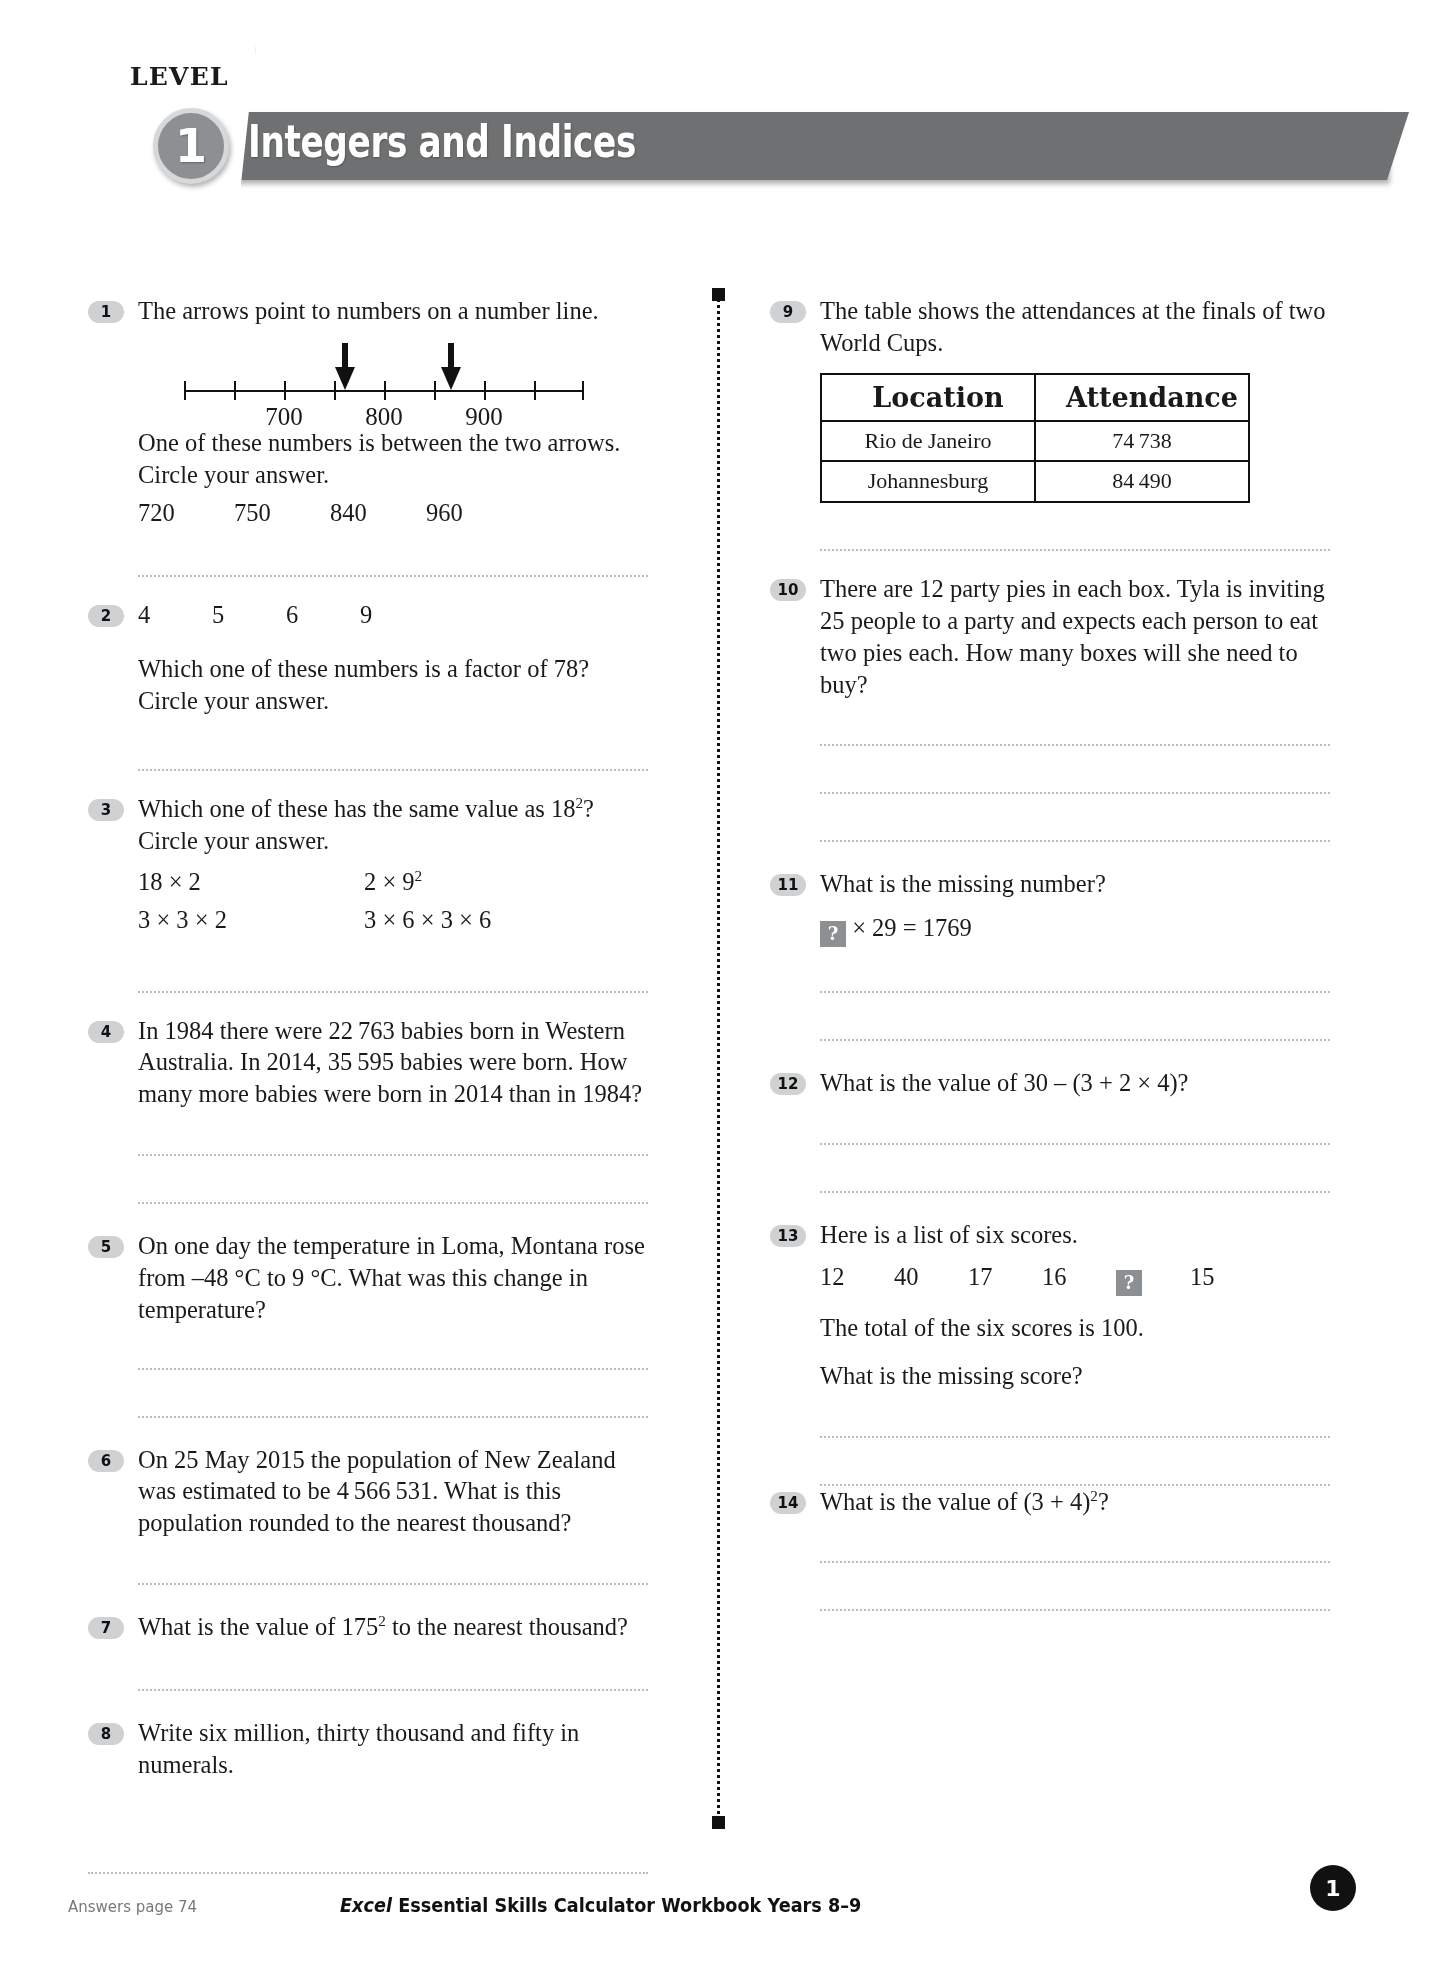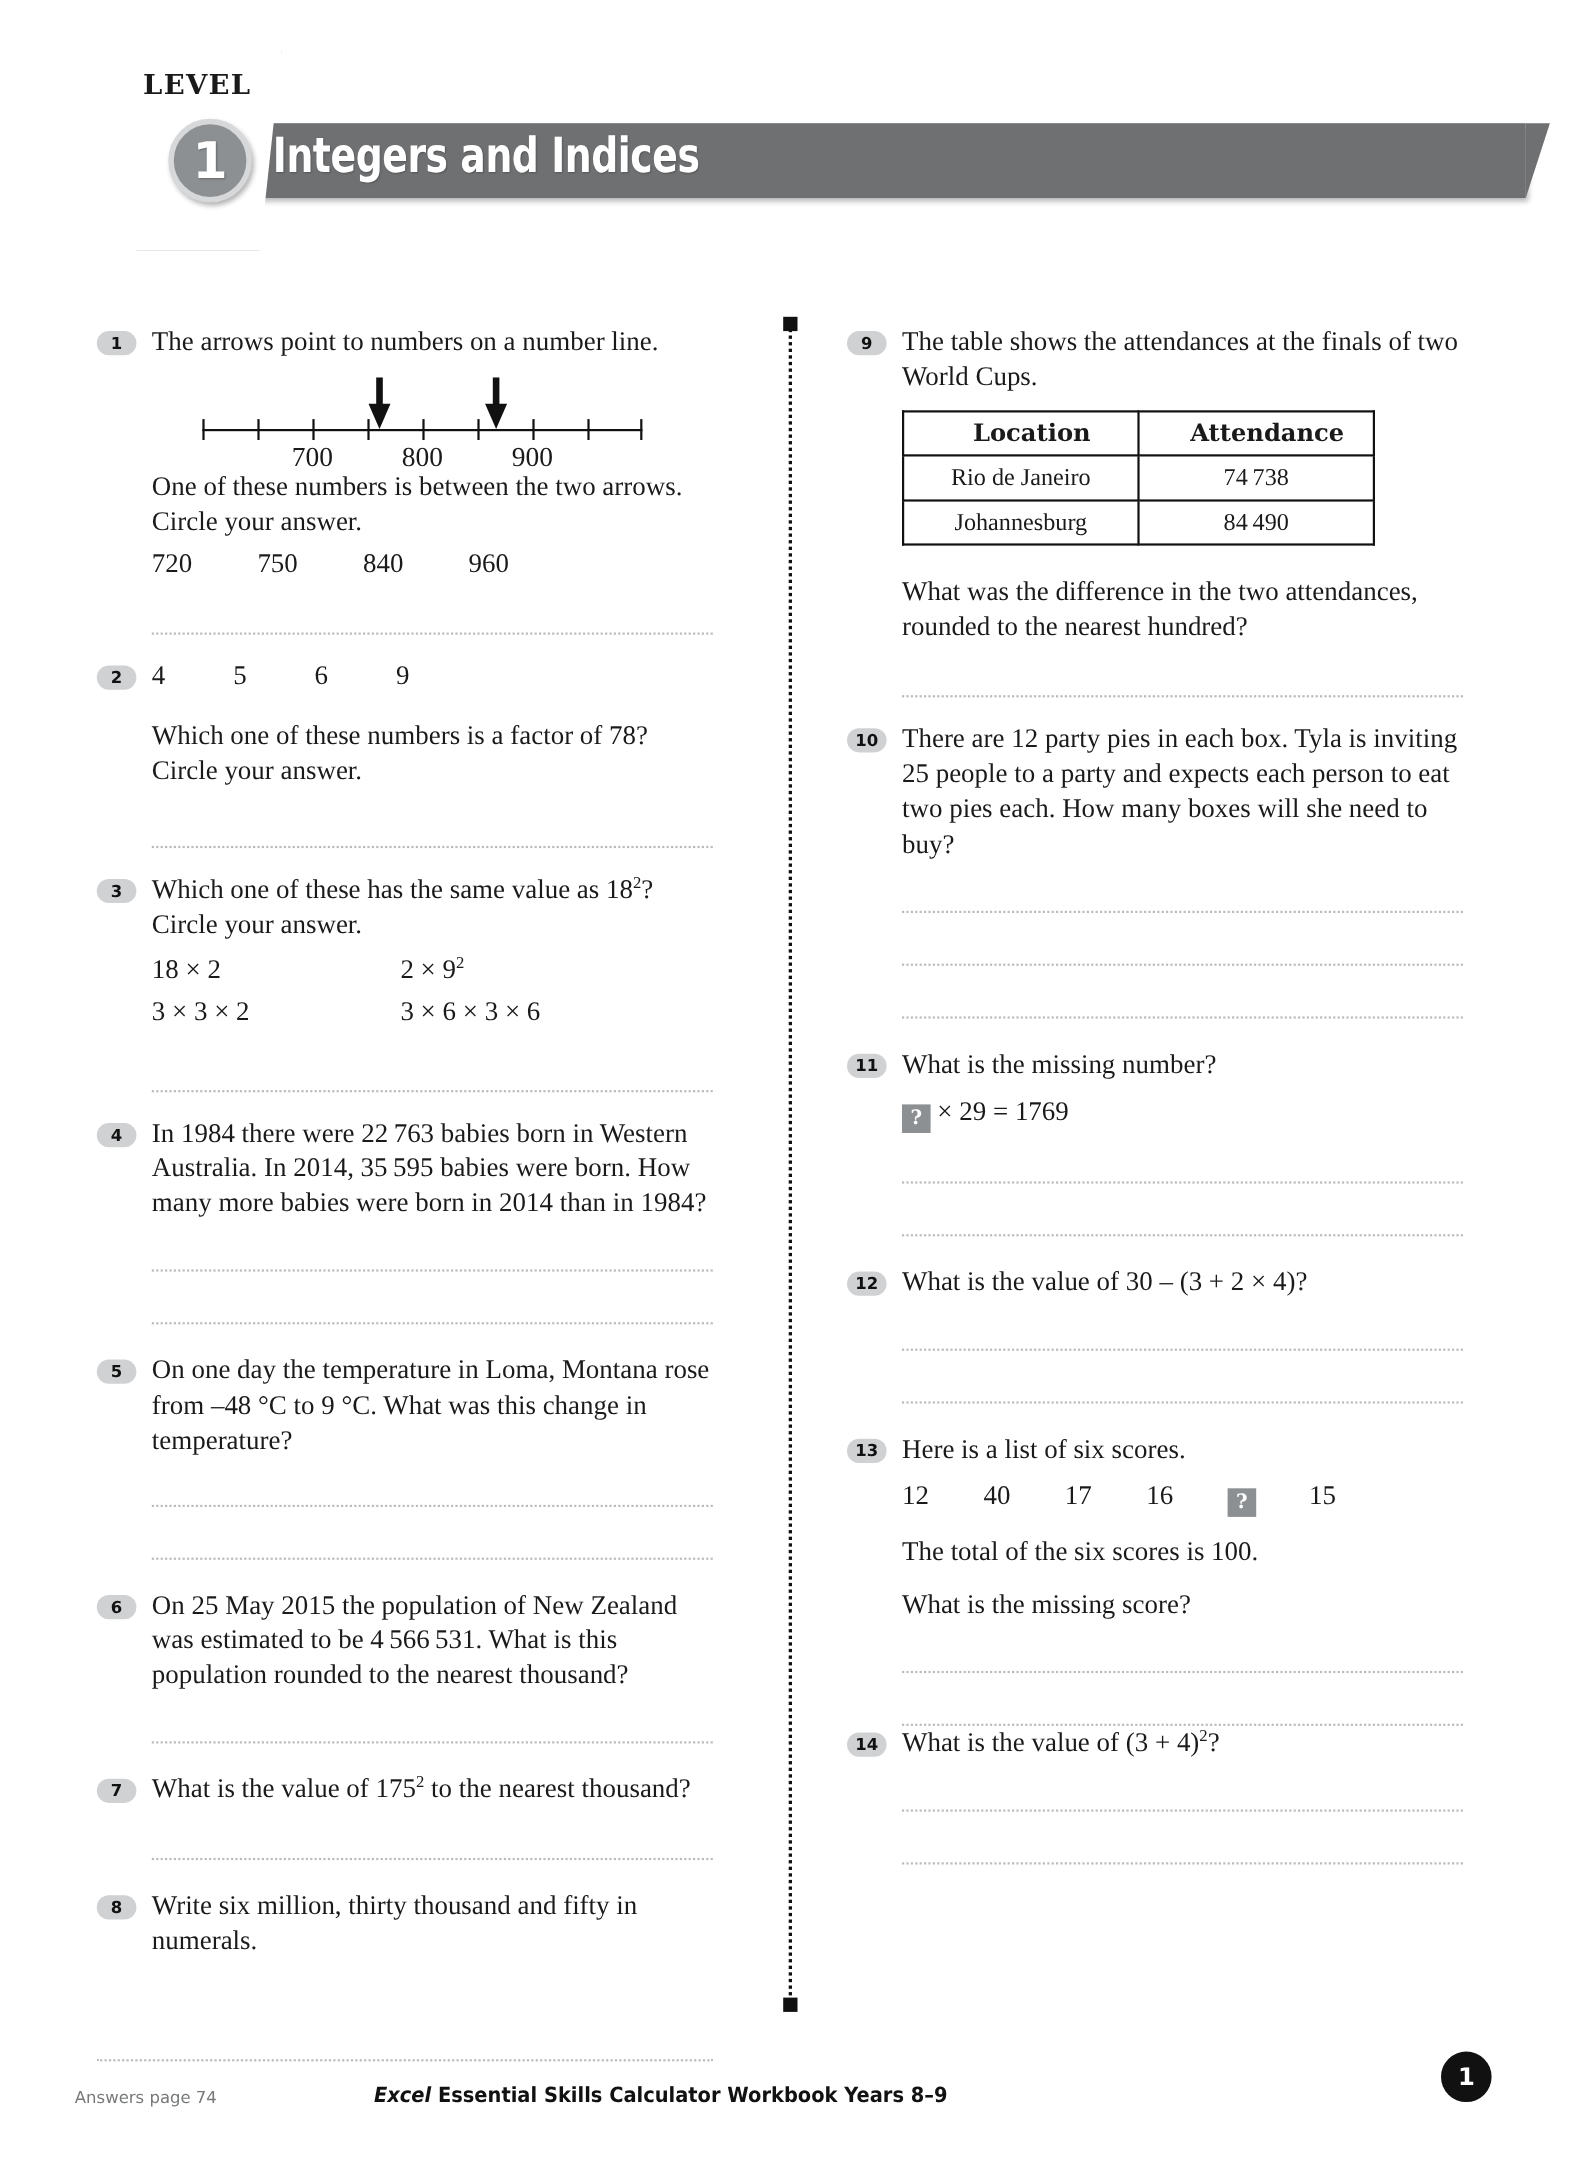--- a/index.html
+++ b/index.html
@@ -228,21 +228,21 @@
   }
   table.data th, table.data td {
     border: 2px solid #111;
     text-align: center;
     font-size: 22px;
     padding: 5px 4px;
   }
   table.data th {
     font-weight: bold;
     font-family: "DejaVu Serif", serif;
-    font-size: 22px;
+    font-size: 27px;
     padding-left: 24px;
   }
 
   
   .qbox {
     display: inline-block;
     width: 26px;
     height: 26px;
     background: #8d9093;
     color: #ffffff;
@@ -442,21 +442,20 @@
           <tr>
             <td>Rio de Janeiro</td>
             <td>74 738</td>
           </tr>
           <tr>
             <td>Johannesburg</td>
             <td>84 490</td>
           </tr>
         </tbody>
       </table>
-      <p class="qtext" style="margin-top:26px">What was the difference in the two attendances, rounded to the nearest hundred?</p>
       <div class="sep" style="margin-top:46px"></div>
     </div>
   </div>
 
   <div class="q" style="margin-top:22px">
     <div class="qnum">10</div>
     <div class="qbody">
       <p class="qtext">There are 12 party pies in each box. Tyla is inviting 25 people to a party and expects each person to eat two pies each. How many boxes will she need to buy?</p>
       <div class="ansline" style="margin-top:44px"></div>
       <div class="ansline" style="margin-top:46px"></div>

